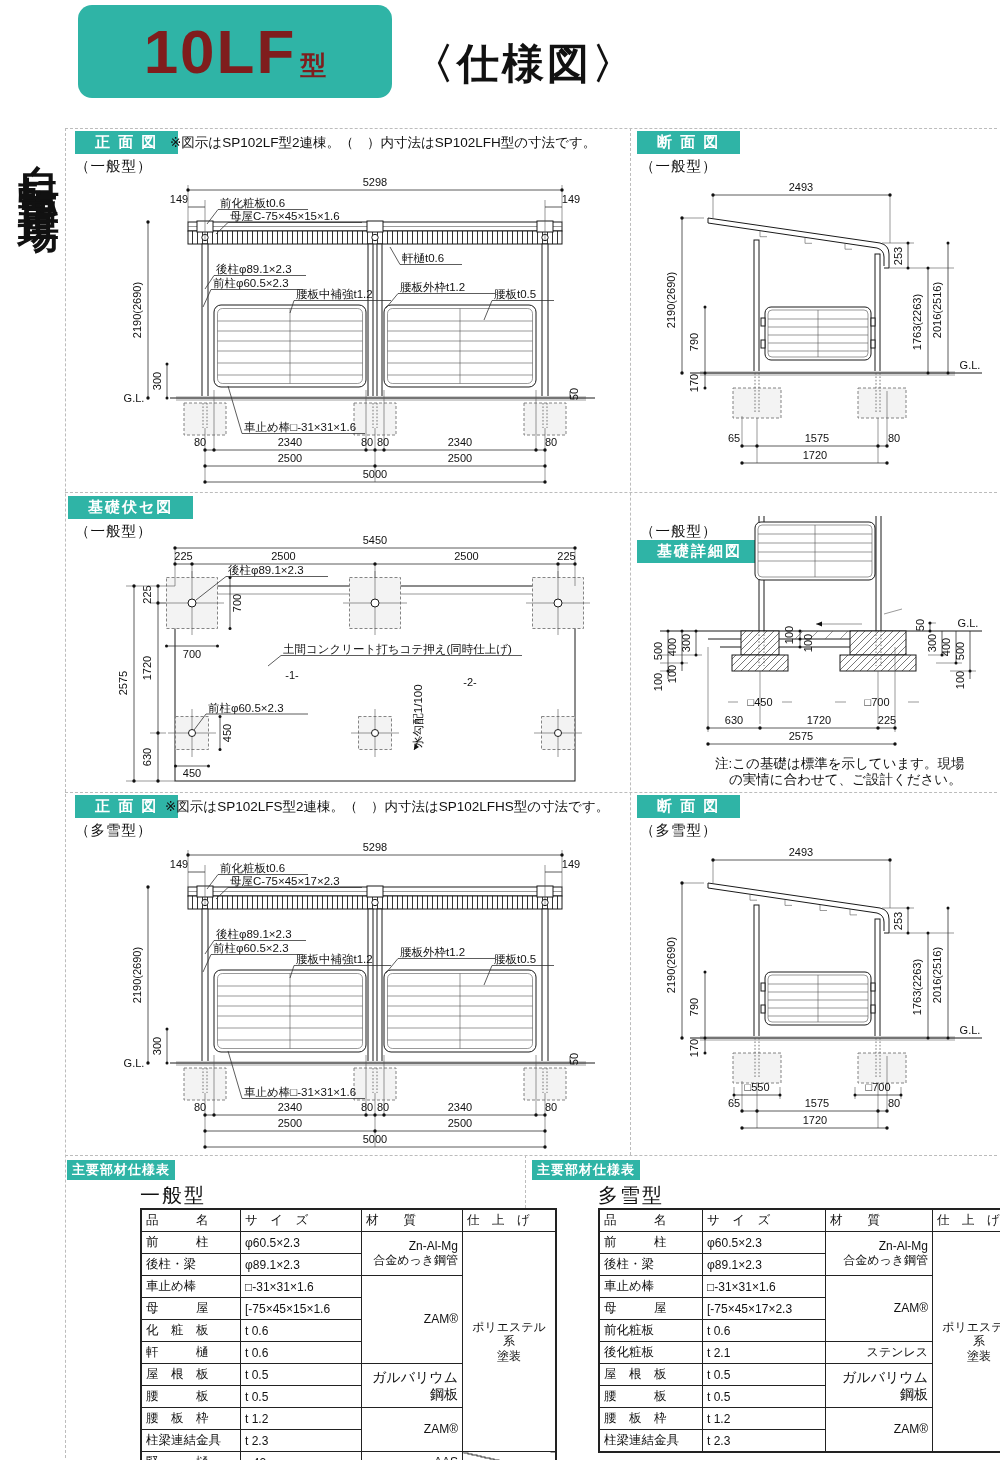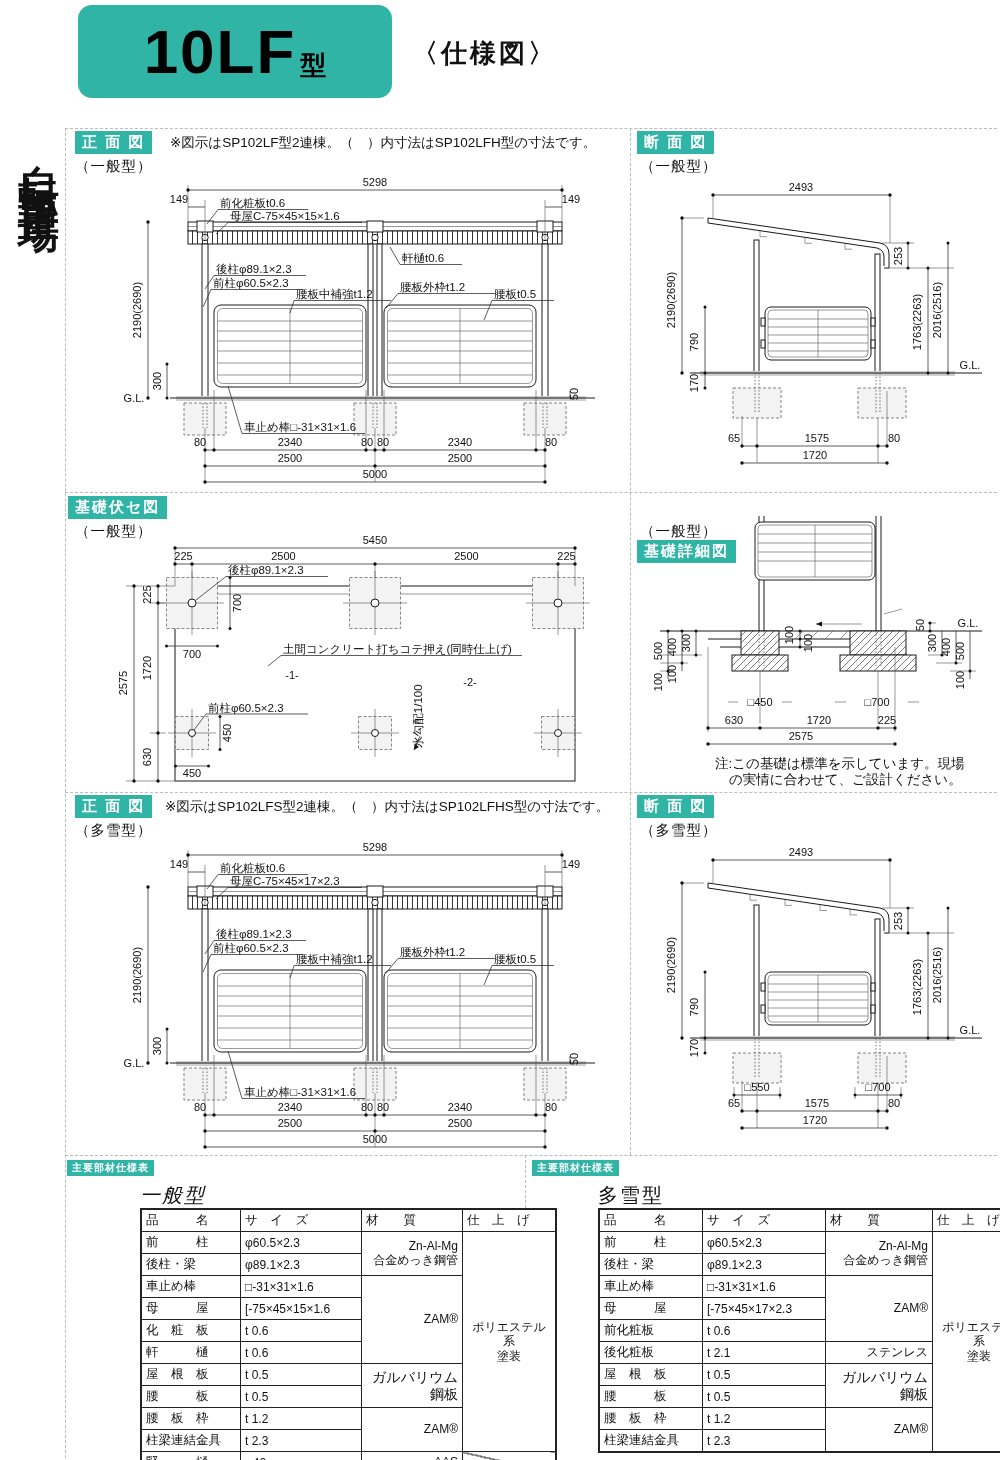--- a/index.html
+++ b/index.html
@@ -2,35 +2,35 @@
 <html style="--teal: #2fb4a6;"><head>
 <meta charset="utf-8">
 <style>
   :root{ --teal:#2fb4a6; }
   html,body{margin:0;padding:0;background:#fff;}
   .page{position:relative;width:1000px;height:1460px;background:#fff;overflow:hidden;
         font-family:"Liberation Sans","DejaVu Sans",sans-serif;color:#111;}
 
   
   .banner{position:absolute;left:78px;top:5px;width:314px;height:93px;background:var(--teal);
-          border-radius:14px;display:flex;align-items:center;justify-content:center;color:#000000;}
+          border-radius:14px;display:flex;align-items:center;justify-content:center;color:#7f1d1d;}
   .banner .model{font-size:62px;font-weight:bold;letter-spacing:2px;line-height:1;}
   .banner .suffix{font-size:26px;font-weight:bold;margin:28px 0 0 4px;}
-  .doc-title{position:absolute;left:412px;top:36px;font-size:26px;font-weight:bold;letter-spacing:3px;}
+  .doc-title{position:absolute;left:412px;top:36px;font-size:42px;font-weight:bold;letter-spacing:3px;}
 
   .side-title{position:absolute;left:12px;top:132px;writing-mode:vertical-rl;text-orientation:upright;
               font-size:41px;font-weight:600;letter-spacing:12px;}
 
   
   .dl-h{position:absolute;border-top:1px dashed #bcbcbc;height:0;}
   .dl-v{position:absolute;border-left:1px dashed #bcbcbc;width:0;}
 
   .sec-head{position:absolute;background:var(--teal);color:#fff;font-weight:bold;
-            font-size:15px;padding:2px 7px;letter-spacing:2px;white-space:nowrap;}
-  .sec-head.small{font-size:10px;padding:1px 5px;letter-spacing:1px;text-align:center;}
+            font-size:15px;padding:2px 20px;letter-spacing:2px;white-space:nowrap;}
+  .sec-head.small{font-size:13px;padding:1px 5px;letter-spacing:1px;text-align:center;}
   .sub{position:absolute;font-size:14.5px;letter-spacing:1px;white-space:nowrap;}
   .note{position:absolute;font-size:13.5px;white-space:nowrap;}
   .tbl-title{position:absolute;font-size:20px;letter-spacing:2px;font-weight:500;}
 
   
   svg{position:absolute;overflow:visible;}
   svg text{font-family:"Liberation Sans","DejaVu Sans",sans-serif;fill:#111;font-size:11px;}
   svg text.lb{font-size:11.5px;}
   svg text.nt{font-size:13.5px;}
   .s  {stroke:#1a1a1a;stroke-width:1;fill:none;}
@@ -559,21 +559,21 @@
     <text x="127" y="276" text-anchor="middle">□550</text>
     <text x="248" y="276" text-anchor="middle">□700</text>
     <text x="104" y="292" text-anchor="middle">65</text>
     <text x="187" y="292" text-anchor="middle">1575</text>
     <text x="264" y="292" text-anchor="middle">80</text>
     <text x="185" y="309" text-anchor="middle">1720</text>
   </svg>
 
   <div class="sec-head small" style="left:67px;top:1160px;">主要部材仕様表</div>
   <div class="sec-head small" style="left:532px;top:1160px;">主要部材仕様表</div>
-  <div class="tbl-title" style="left:140px;top:1182px;font-style:italic;">一般型</div>
+  <div class="tbl-title" style="left:140px;top:1182px;">一般型</div>
   <div class="tbl-title" style="left:598px;top:1182px;">多雪型</div>
 
   <table class="spec" style="left:140px;top:1208px;width:378px;">
     <tbody>
         <tr>
       <th style="width:90px">品　　　名</th>
       <th style="width:112px">サ　イ　ズ</th>
       <th style="width:92px">材　　質</th>
       <th style="width:84px">仕　上　げ</th>
     </tr>

